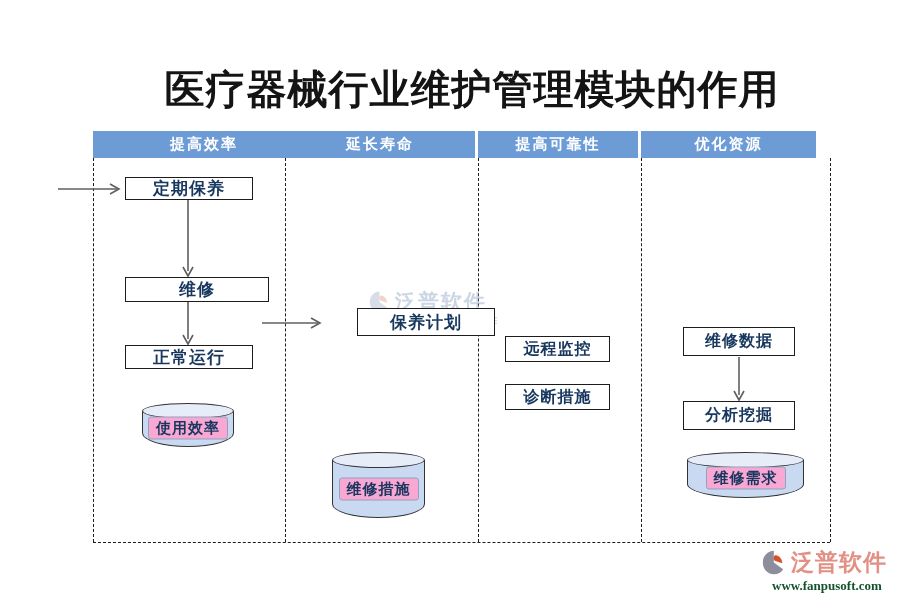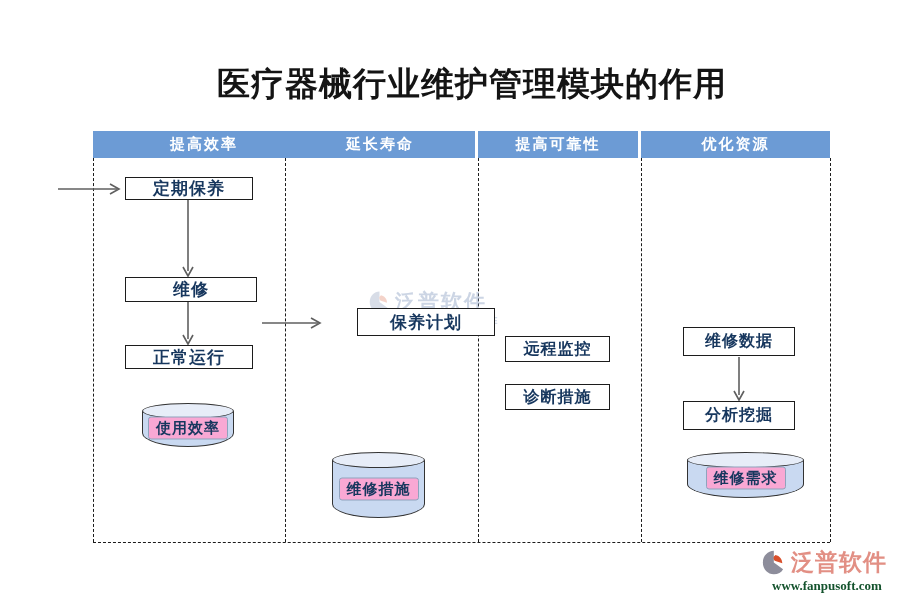--- a/index.html
+++ b/index.html
@@ -1,43 +1,43 @@
 <!DOCTYPE html>
 <html><head>
 <meta charset="utf-8">
 <style>
   html,body { margin:0; padding:0; background:#fff; }
   .stage { position:relative; width:900px; height:600px; background:#ffffff;
            font-family:"DejaVu Sans", sans-serif; overflow:hidden; }
 
   .title { position:absolute; left:0; right:0; top:62px; text-align:center;
-           font-family:"DejaVu Serif", serif; font-size:33px; font-weight:bold;
+           font-family:"DejaVu Serif", serif; font-size:40px; font-weight:bold;
            color:#141414; letter-spacing:1px;padding-left:44px; }
 
   
   .hdr { position:absolute; top:131px; height:27px; background:#6C9BD5;
          color:#ffffff; font-weight:bold; font-size:15px; letter-spacing:2px;
          display:flex; align-items:center; justify-content:center; }
   .hdr1 { left:93px;  width:222px; }
   .hdr2 { left:285px; width:190px; }
   .hdr3 { left:478px; width:160px; }
-  .hdr4 { left:641px; width:189px; }
+  .hdr4 { left:641px; width:175px; }
 
   
   .vline { position:absolute; top:158px; height:384px; width:0; border-left:1px dashed #1c1c1c; }
   .v1{left:93px;} .v2{left:285px;} .v3{left:478px;} .v4{left:641px;} .v5{left:830px;}
   .hline { position:absolute; top:542px; left:93px; width:737px; height:0; border-top:1px dashed #1c1c1c; }
 
   
   .node { position:absolute; box-sizing:border-box; background:#ffffff;
           border:1.6px solid #1c1c1c; color:#17375E; font-weight:bold;
           font-size:17px; letter-spacing:1px; display:flex; align-items:center;
           justify-content:center; z-index:2; }
   .n-dingqi    { left:125px; top:177px; width:128px; height:23px; }
-  .n-weixiu    { left:125px; top:277px; width:132px; height:25px; }
+  .n-weixiu    { left:125px; top:277px; width:144px; height:25px; }
   .n-zhengchang{ left:125px; top:345px; width:128px; height:24px; }
   .n-baoyang   { left:327px; top:308px; width:138px; height:28px;margin-left:30px; }
   .n-yuancheng { left:505px; top:336px; width:105px; height:26px; font-size:16px; }
   .n-zhenduan  { left:505px; top:384px; width:105px; height:26px; font-size:16px; }
   .n-shuju     { left:683px; top:327px; width:112px; height:29px; font-size:16px; }
   .n-fenxi     { left:683px; top:401px; width:112px; height:29px; font-size:16px; }
 
   
   .cyl { position:absolute; z-index:2; }
   .cyl .ctop  { position:absolute; left:0; right:0; top:0; height:16px;

